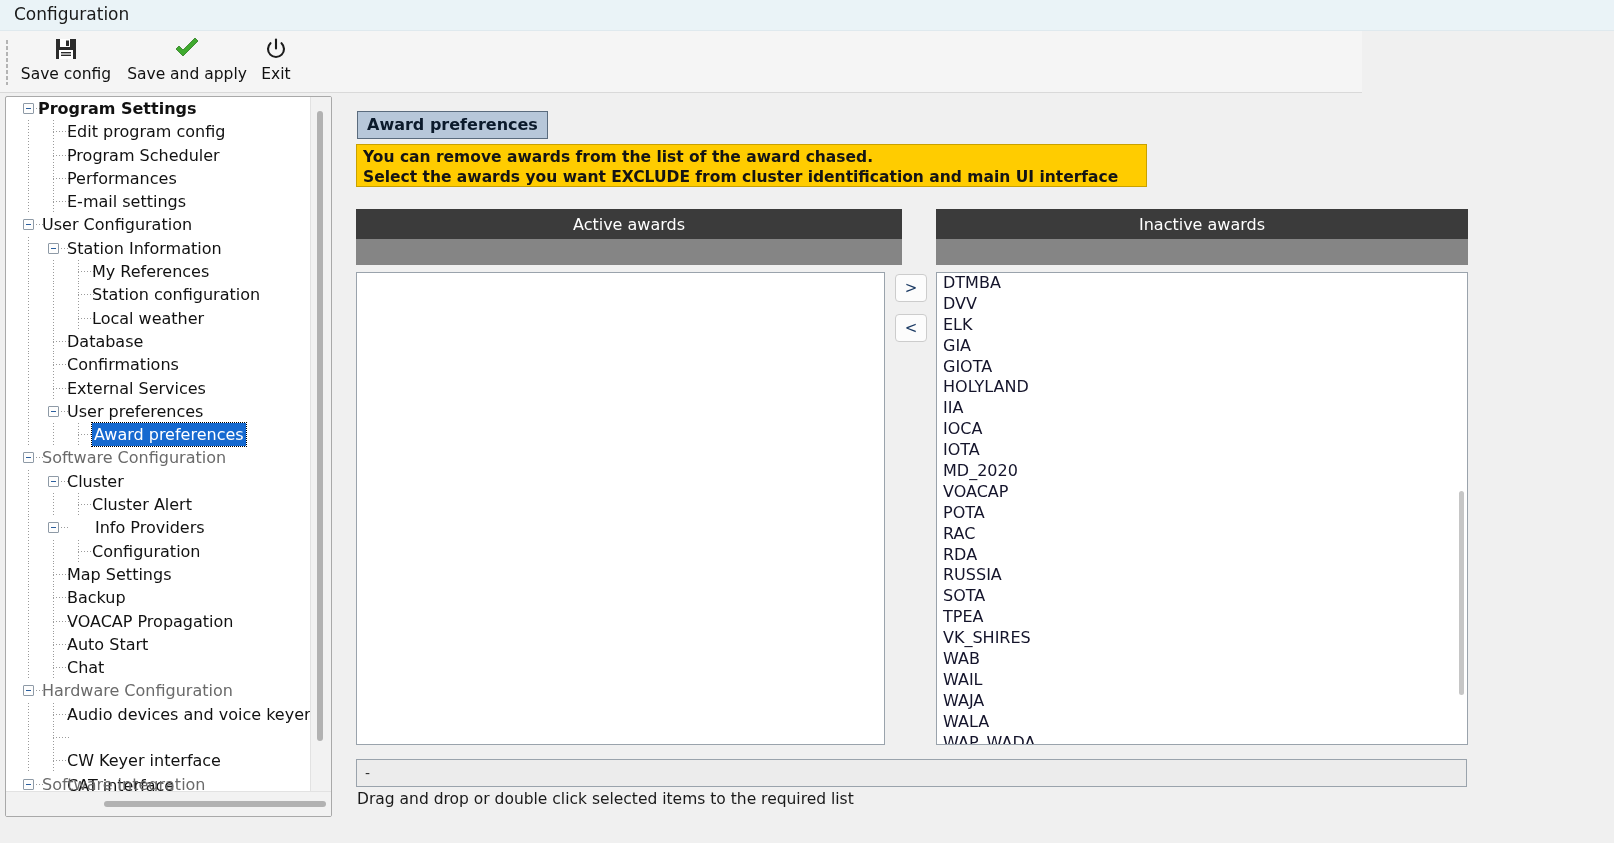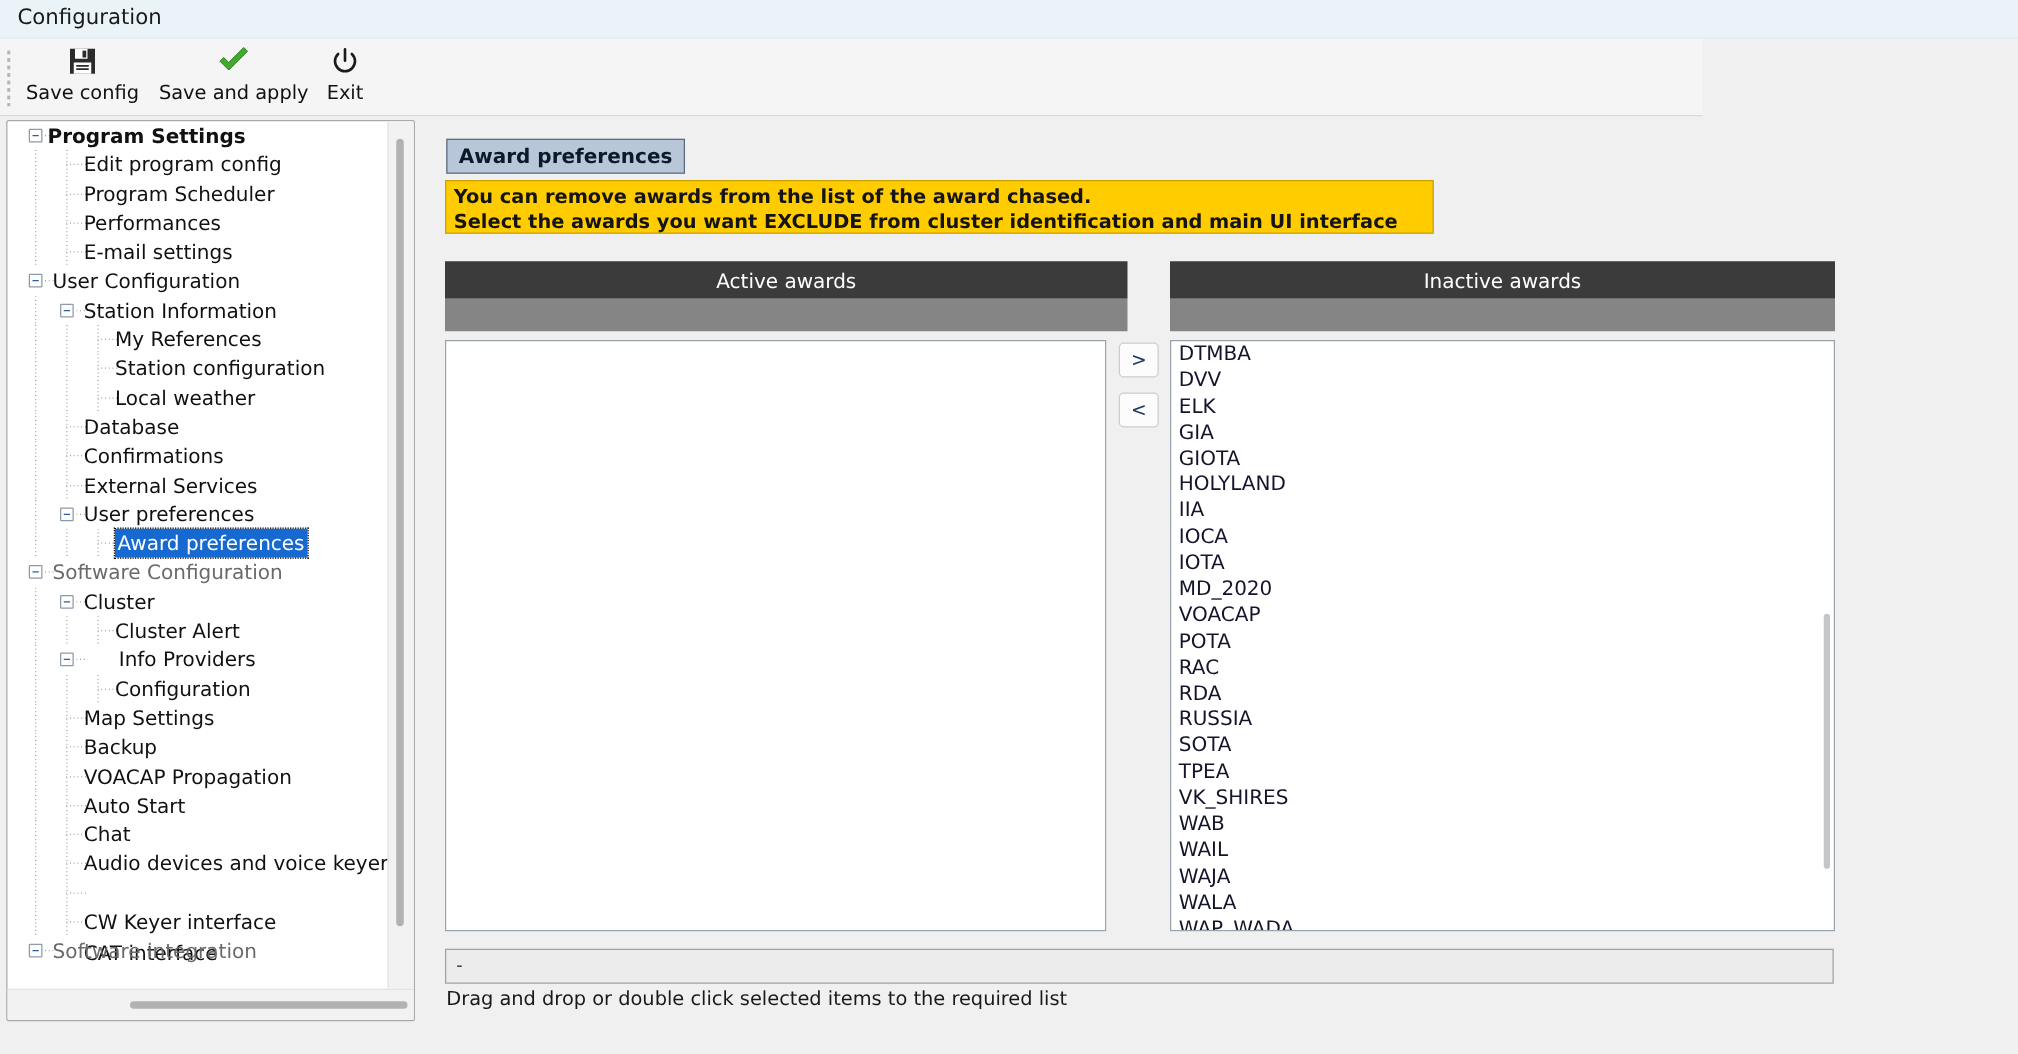--- a/index.html
+++ b/index.html
@@ -436,20 +436,25 @@
         <div class="vline" style="left: 22px;"></div>
         <div class="vline" style="left: 47px;"></div>
         <div class="elbow" style="left: 47px;"></div>
         <span class="lbl" style="position: absolute; left: 61px;">Auto Start</span>
       </div>
       <div class="tnode">
         <div class="vline" style="left: 22px;"></div>
         <div class="vline" style="left: 47px;"></div>
         <div class="elbow" style="left: 47px;"></div>
         <span class="lbl" style="position: absolute; left: 61px; text-align: right;">Chat</span>
+      </div>
+      <div class="tnode dim">
+        <div class="exp" style="left: 17px;"></div>
+        <div class="dots2" style="left: 30px;"></div>
+        <span class="lbl" style="position: absolute; left: 36px;">Hardware Configuration</span>
       </div>
       <div class="tnode">
         <div class="vline" style="left: 22px;"></div>
         <div class="vline" style="left: 47px;"></div>
         <div class="elbow" style="left: 47px;"></div>
         <span class="lbl" style="position: absolute; left: 61px;">Audio devices and voice keyer</span>
       </div>
       <div class="tnode">
         <div class="vline" style="left: 22px;"></div>
         <div class="vline" style="left: 47px;"></div>

